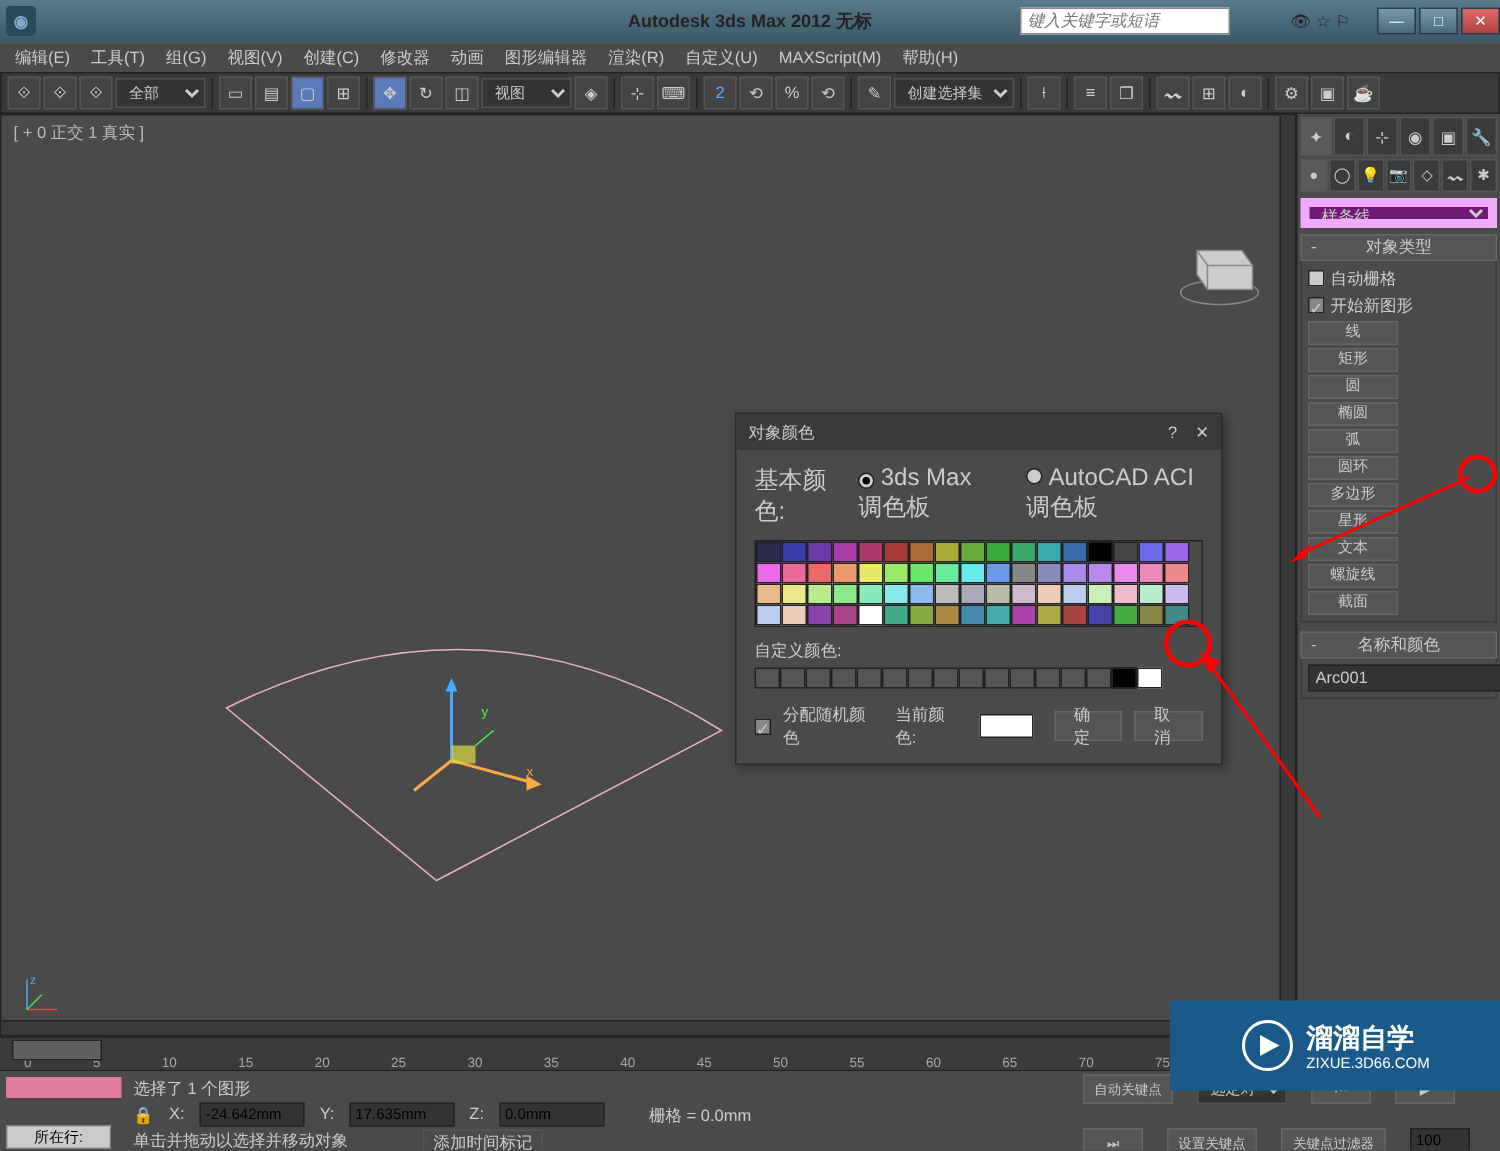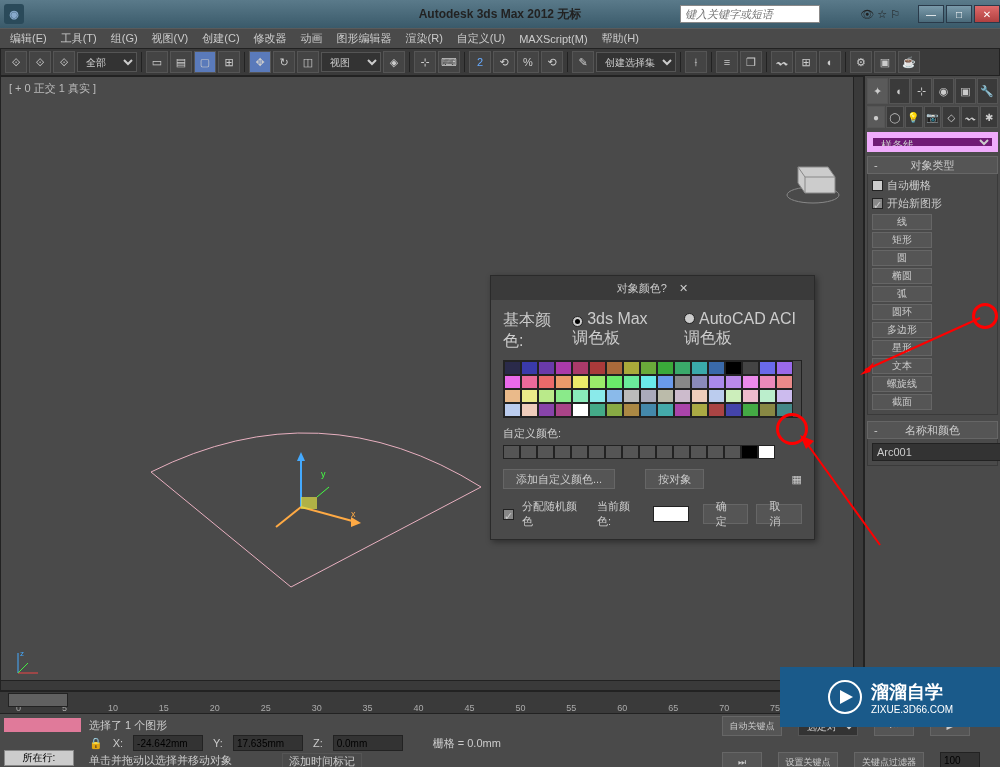--- a/index.html
+++ b/index.html
@@ -37,21 +37,21 @@
 .rollout-head { height:18px; background:#555; border:1px solid #666; text-align:center; line-height:16px; font-size:11px; position:relative; }
 .rollout-head::before { content:"-"; position:absolute; left:6px; }
 .rollout-body { background:#4a4a4a; border:1px solid #3a3a3a; border-top:none; padding:4px; }
 .chk-row { display:flex; align-items:center; gap:4px; margin-bottom:3px; font-size:11px; }
 .chk { width:11px; height:11px; border:1px solid #222; background:#ccc; }
 .sp-grid { display:flex; flex-wrap:wrap; gap:2px; }
 .sp-btn { width:60px; height:16px; background:#555; border:1px solid #666; text-align:center; line-height:14px; font-size:10px; }
 .name-row { display:flex; align-items:center; gap:2px; }
 .name-input { flex:1; height:18px; background:#333; border:1px solid #222; color:#ccc; font-size:11px; padding:0 4px; }
 .dialog { position:absolute; top:275px; left:490px; width:325px; background:#4a4a4a; border:1px solid #2a2a2a; box-shadow:2px 2px 6px rgba(0,0,0,.4); }
-.dlg-title { height:24px; background:#3a3a3a; display:flex; align-items:center; padding:0 8px; justify-content:center; }
+.dlg-title { height:24px; background:#3a3a3a; display:flex; align-items:center; padding:0 8px; justify-content:space-between; }
 .dlg-body { padding:10px 12px; }
 .radio-row { display:flex; gap:20px; margin-bottom:8px; font-size:16px; }
 .radio { width:11px; height:11px; border-radius:50%; border:1px solid #222; background:#ccc; display:inline-flex; align-items:center; justify-content:center; margin-right:4px; }
 .radio.sel::after { content:""; width:5px; height:5px; background:#000; border-radius:50%; }
 .swatches { display:flex; flex-wrap:wrap; gap:0; border:1px solid #222; margin-bottom:8px; }
 .sw { width:17px; height:14px; border:1px solid #222; }
 .cust-row { display:flex; gap:0; margin-bottom:10px; }
 .cust-sw { width:17px; height:14px; border:1px solid #222; background:#555; }
 .cust-sw.black { background:#000; }
 .cust-sw.white { background:#fff; }
@@ -384,26 +384,20 @@
         <div class="cust-sw"></div>
         <div class="cust-sw"></div>
         <div class="cust-sw"></div>
         <div class="cust-sw"></div>
         <div class="cust-sw"></div>
         <div class="cust-sw"></div>
         <div class="cust-sw"></div>
         <div class="cust-sw black"></div>
         <div class="cust-sw white"></div>
       </div>
-    <div style="display:flex;gap:30px;margin-bottom:10px;align-items:center">
-      <div class="dlg-btn">添加自定义颜色...</div>
-      <div class="dlg-btn">按对象</div>
-      <div style="flex:1"></div>
-      <span>▦</span>
-    </div>
     <div class="dlg-btns">
       <span class="chk" style="background:#888">✓</span>
       <span>分配随机颜色</span>
       <span style="flex:1"></span>
       <span>当前颜色:</span>
       <div class="cur-sw"></div>
       <div class="dlg-btn">确定</div>
       <div class="dlg-btn">取消</div>
     </div>
   </div>

